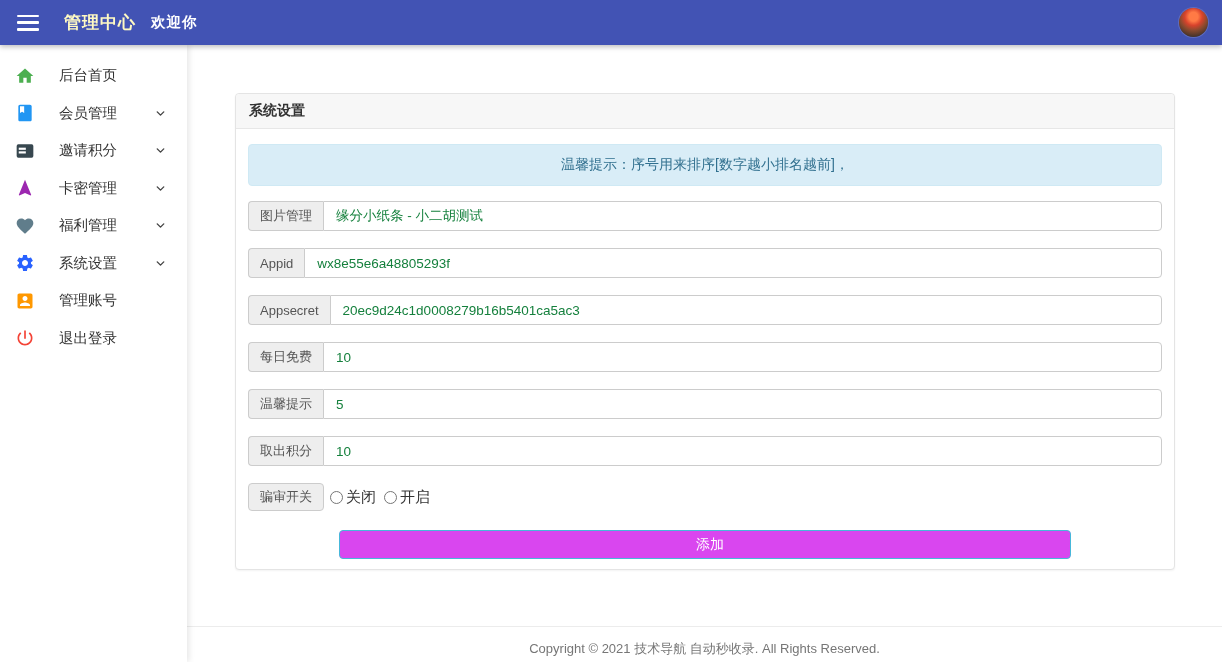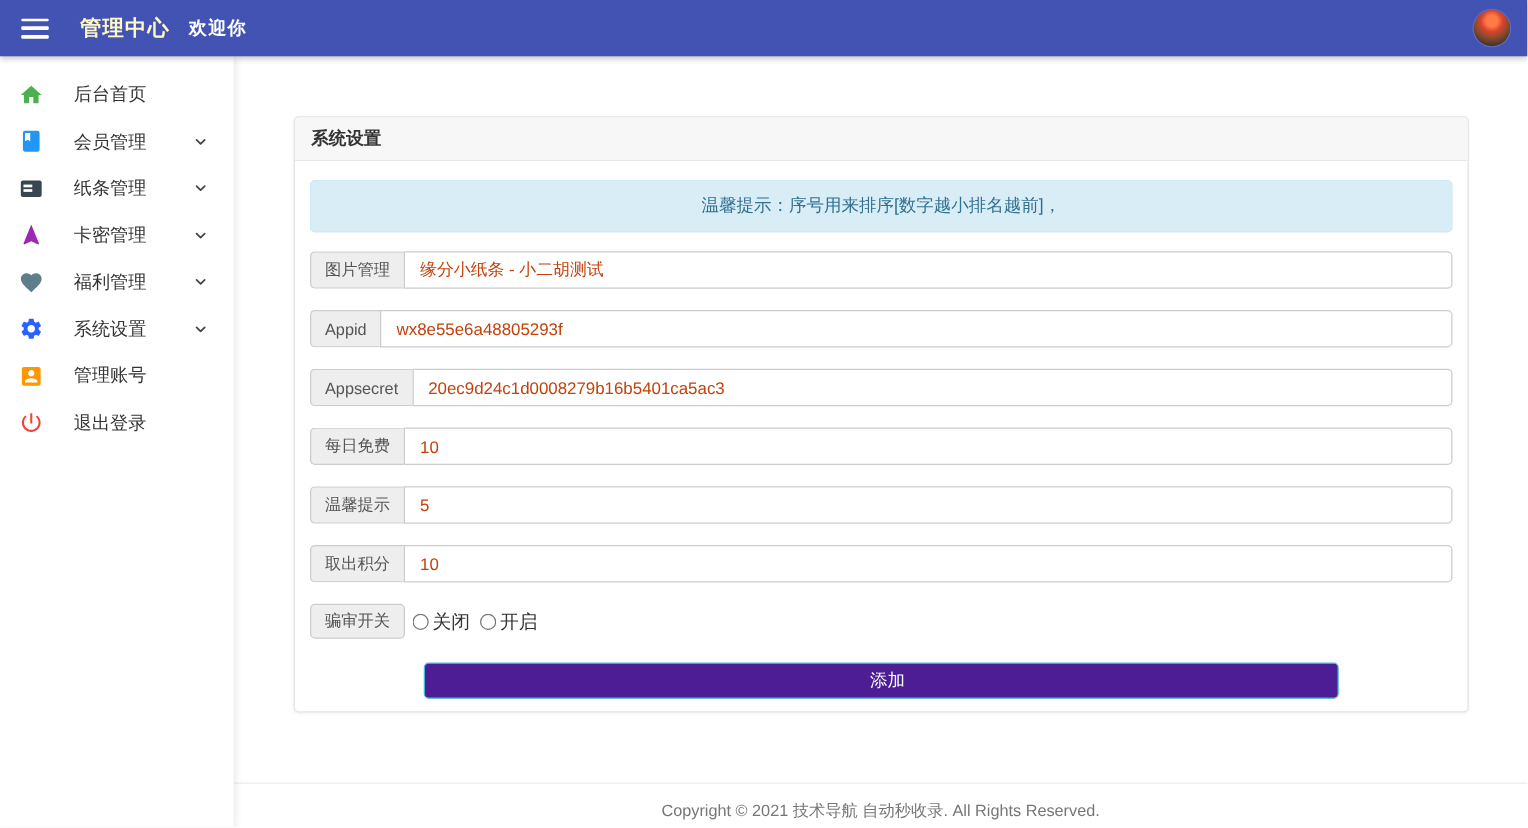--- a/index.html
+++ b/index.html
@@ -36,31 +36,31 @@
   .card-header { background:#f7f7f7; border-bottom:1px solid #e7e7e7; padding:8px 13px;
     font-size:14px; font-weight:700; color:#333; border-radius:4px 4px 0 0; }
   .card-body { padding:15px 12px 10px; }
   .alert-info { background:#d9edf7; border:1px solid #cfe9f4; color:#31708f; text-align:center;
     padding:11px 15px; border-radius:4px; font-size:14px; margin-bottom:15px; }
 
   .input-group { display:flex; height:30px; margin-bottom:17px; }
   .addon { background:#eee; border:1px solid #ccc; border-right:0; border-radius:4px 0 0 4px;
     padding:0 11px; font-size:13px; color:#555; display:flex; align-items:center; white-space:nowrap; }
   .form-input { flex:1; border:1px solid #ccc; border-radius:0 4px 4px 0; padding:0 12px;
-    font-size:13.5px; color:#c2410c; outline:none; background:#fff; min-width:0;
+    font-size:13.5px; color:#15803d; outline:none; background:#fff; min-width:0;
     font-family:"Liberation Sans","DejaVu Sans",sans-serif; }
 
   .radio-row { display:flex; align-items:center; margin:2px 0 19px; }
   .radio-addon { background:#eee; border:1px solid #ccc; border-radius:4px; padding:4px 11px;
     font-size:13px; color:#555; margin-right:6px; }
   .radio-opt { display:flex; align-items:center; font-size:15px; color:#333; margin-right:8px; cursor:pointer; }
   .radio-opt input { margin:0 3px 0 0; width:13px; height:13px; cursor:pointer; }
 
   .submit-btn { display:block; margin:0 auto; width:calc(100% - 182px); height:29px;
-    background:#4c1d95; border:1px solid #46b8da; border-radius:4px; color:#fff;
+    background:#d946ef; border:1px solid #46b8da; border-radius:4px; color:#fff;
     font-size:14px; cursor:pointer; font-family:"Liberation Sans","DejaVu Sans",sans-serif;padding-left:10px; }
 
   .footer { margin-top:56px; border-top:1px solid #ececec; border-bottom:3px solid #000000;
     padding:13px 0; text-align:center; color:#767676; font-size:13px; }
 </style>
 </head>
 <body>
 
 <div class="topbar">
   <div class="hamburger">
@@ -101,21 +101,21 @@
     </div>
 
     <div class="side-item">
       <span class="side-icon" style="color: rgb(55, 71, 79);">
         <svg viewBox="0 0 24 24">
             <rect x="2" y="4" width="20" height="16" rx="2" fill="currentColor"></rect>
             <rect x="4.5" y="8" width="8.5" height="2.6" fill="#fff"></rect>
             <rect x="4.5" y="12.4" width="8.5" height="2.6" fill="#fff"></rect>
           </svg>
       </span>
-      <span class="side-label">纸条管理</span>
+      <span class="side-label">邀请积分</span>
       <span class="side-chevron">
         <svg viewBox="0 0 24 24" fill="none" stroke="#444" stroke-width="2.6" stroke-linecap="round" stroke-linejoin="round">
             <path d="M6 9l6 6 6-6"></path>
           </svg>
       </span>
     </div>
 
     <div class="side-item">
       <span class="side-icon" style="color: rgb(156, 39, 176);">
         <svg viewBox="0 0 24 24" fill="currentColor">

